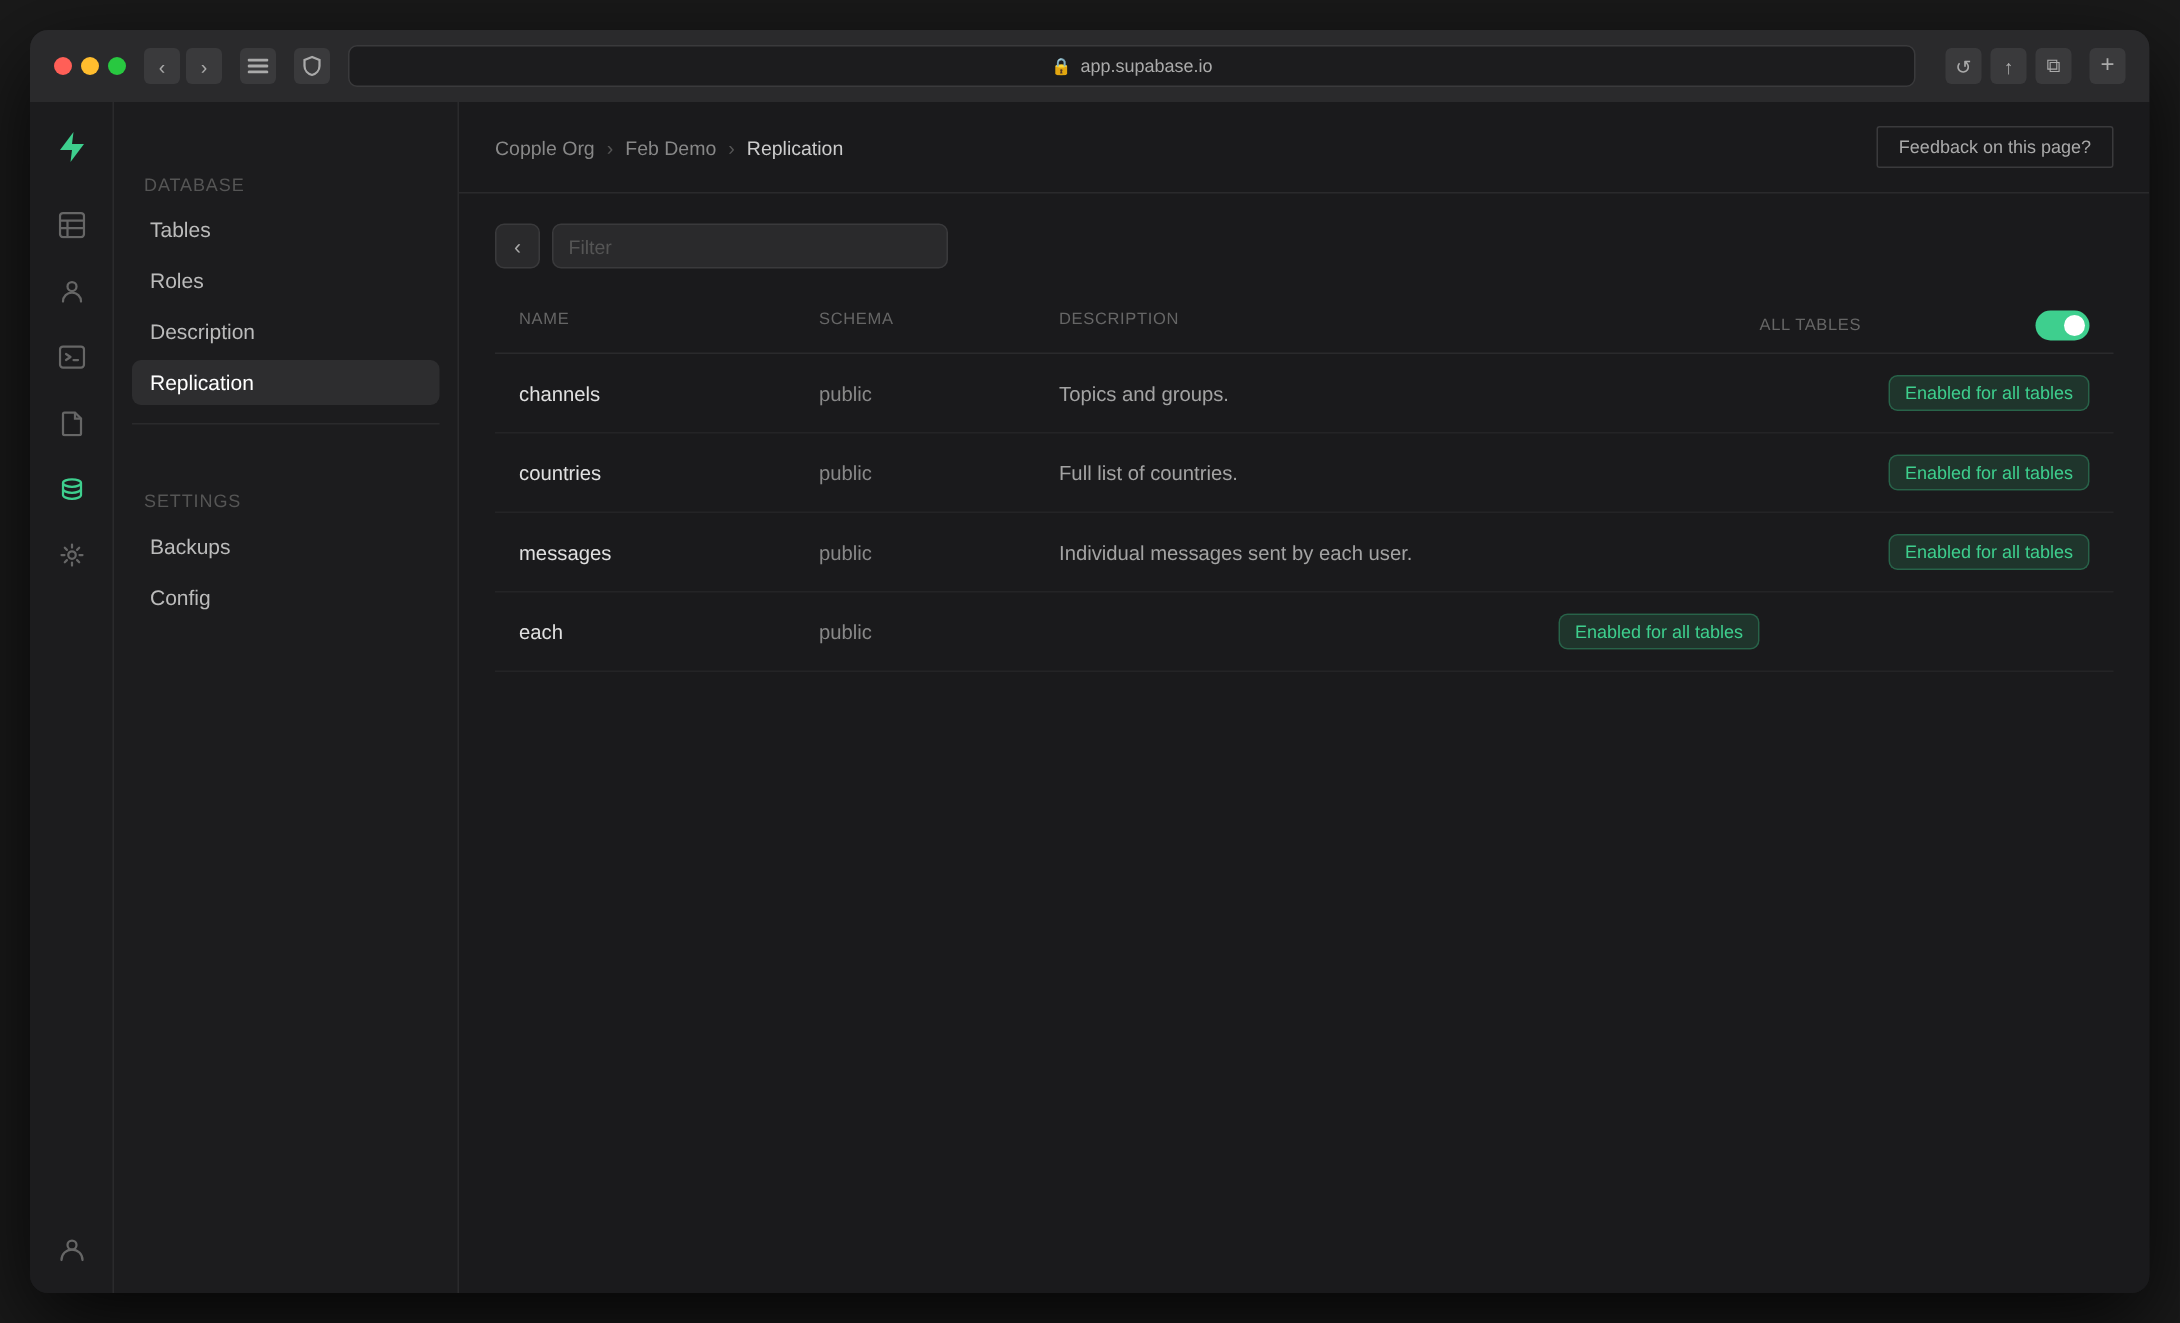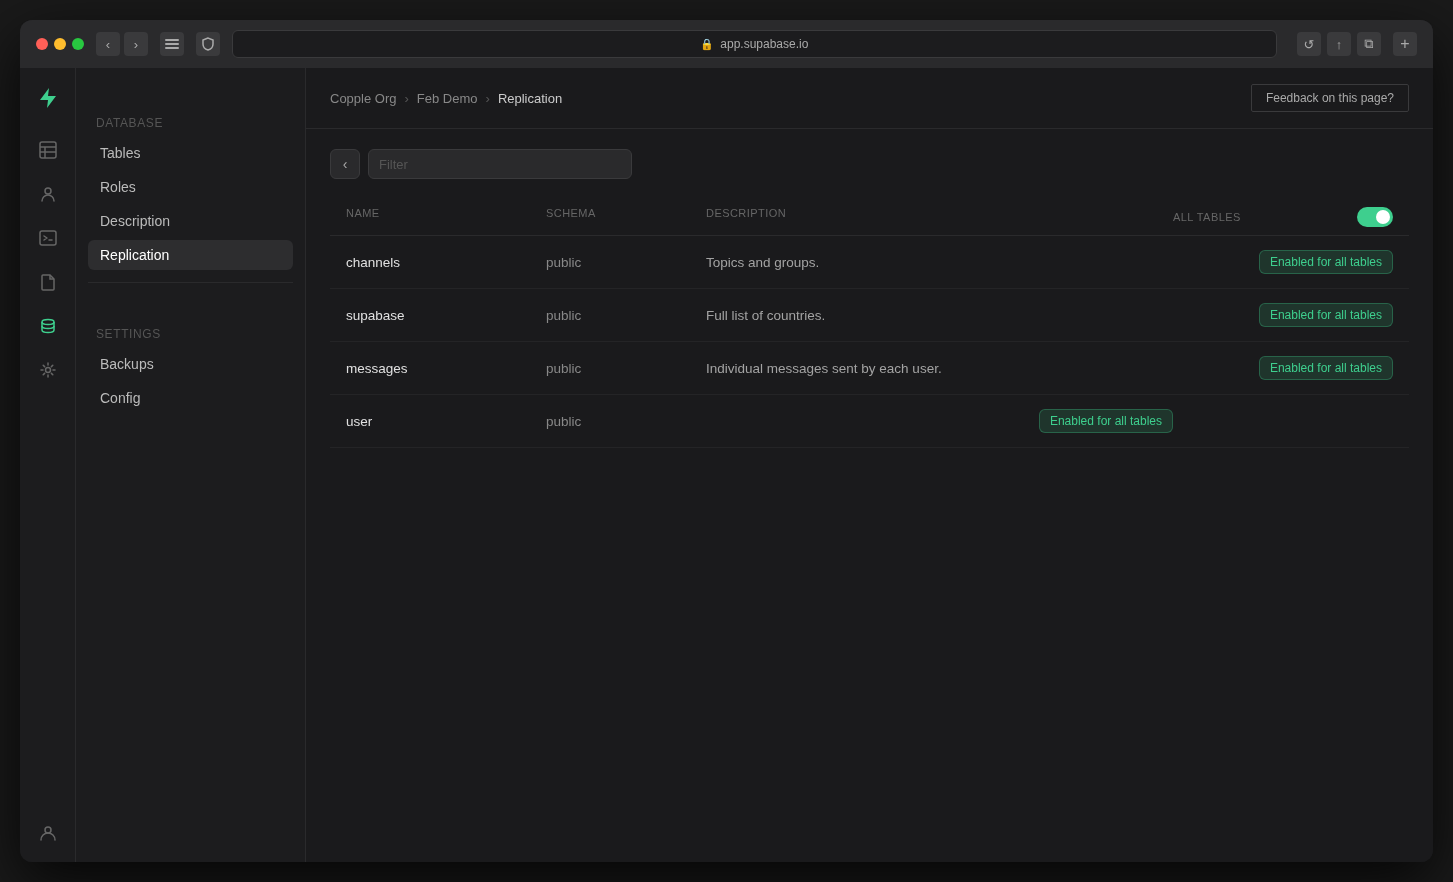--- a/index.html
+++ b/index.html
@@ -530,39 +530,39 @@
           <div class="table-row">
             <div class="cell-name">channels</div>
             <div class="cell-schema">public</div>
             <div class="cell-description">Topics and groups.</div>
             <div class="cell-status">
               <span class="status-badge">Enabled for all tables</span>
             </div>
           </div>
 
           <div class="table-row">
-            <div class="cell-name">supabase</div>
+            <div class="cell-name">countries</div>
             <div class="cell-schema">public</div>
             <div class="cell-description">Full list of countries.</div>
             <div class="cell-status">
               <span class="status-badge">Enabled for all tables</span>
             </div>
           </div>
 
           <div class="table-row">
             <div class="cell-name">messages</div>
             <div class="cell-schema">public</div>
             <div class="cell-description">Individual messages sent by each user.</div>
             <div class="cell-status">
               <span class="status-badge">Enabled for all tables</span>
             </div>
           </div>
 
           <div class="table-row">
-            <div class="cell-name">user</div>
+            <div class="cell-name">each</div>
             <div class="cell-schema">public</div>
             <div class="cell-status">
               <span class="status-badge">Enabled for all tables</span>
             </div>
           </div>
         </div>
       </div>
     </div>
   </div>
 </div>

